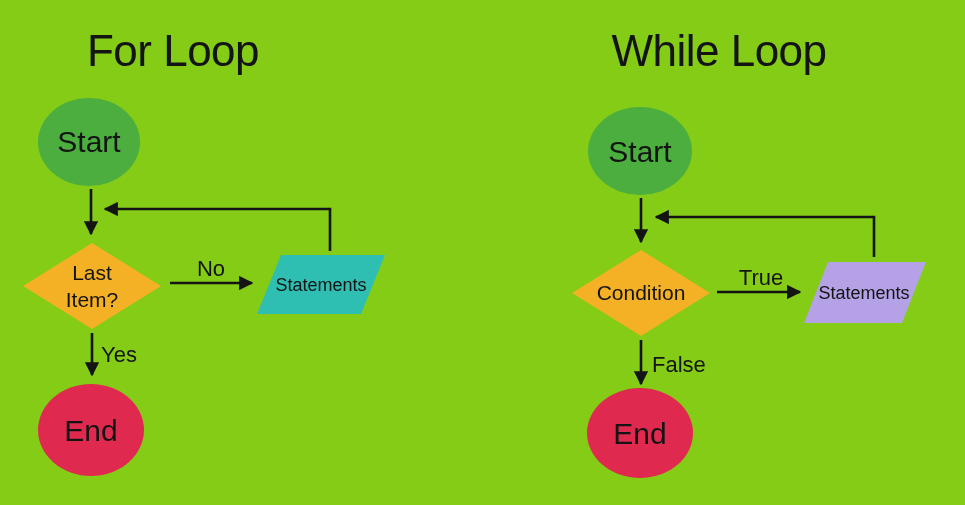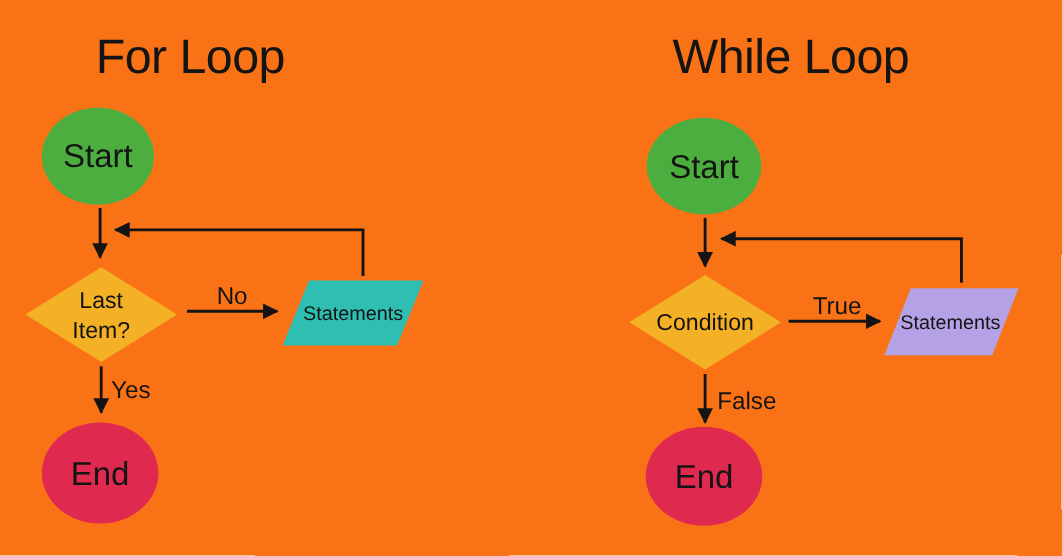--- a/index.html
+++ b/index.html
@@ -4,21 +4,21 @@
 <style>
   html, body {
     margin: 0;
     padding: 0;
     background: #ffffff;
   }
   .canvas {
     position: relative;
     width: 965px;
     height: 505px;
-    background: #f97316;
+    background: #84cc16;
     font-family: "Liberation Sans", sans-serif;
     overflow: hidden;
   }
   svg { display: block; }
   text {
     font-family: "Liberation Sans", sans-serif;
     fill: #141414;
   }
   .title {
     font-size: 44px;

